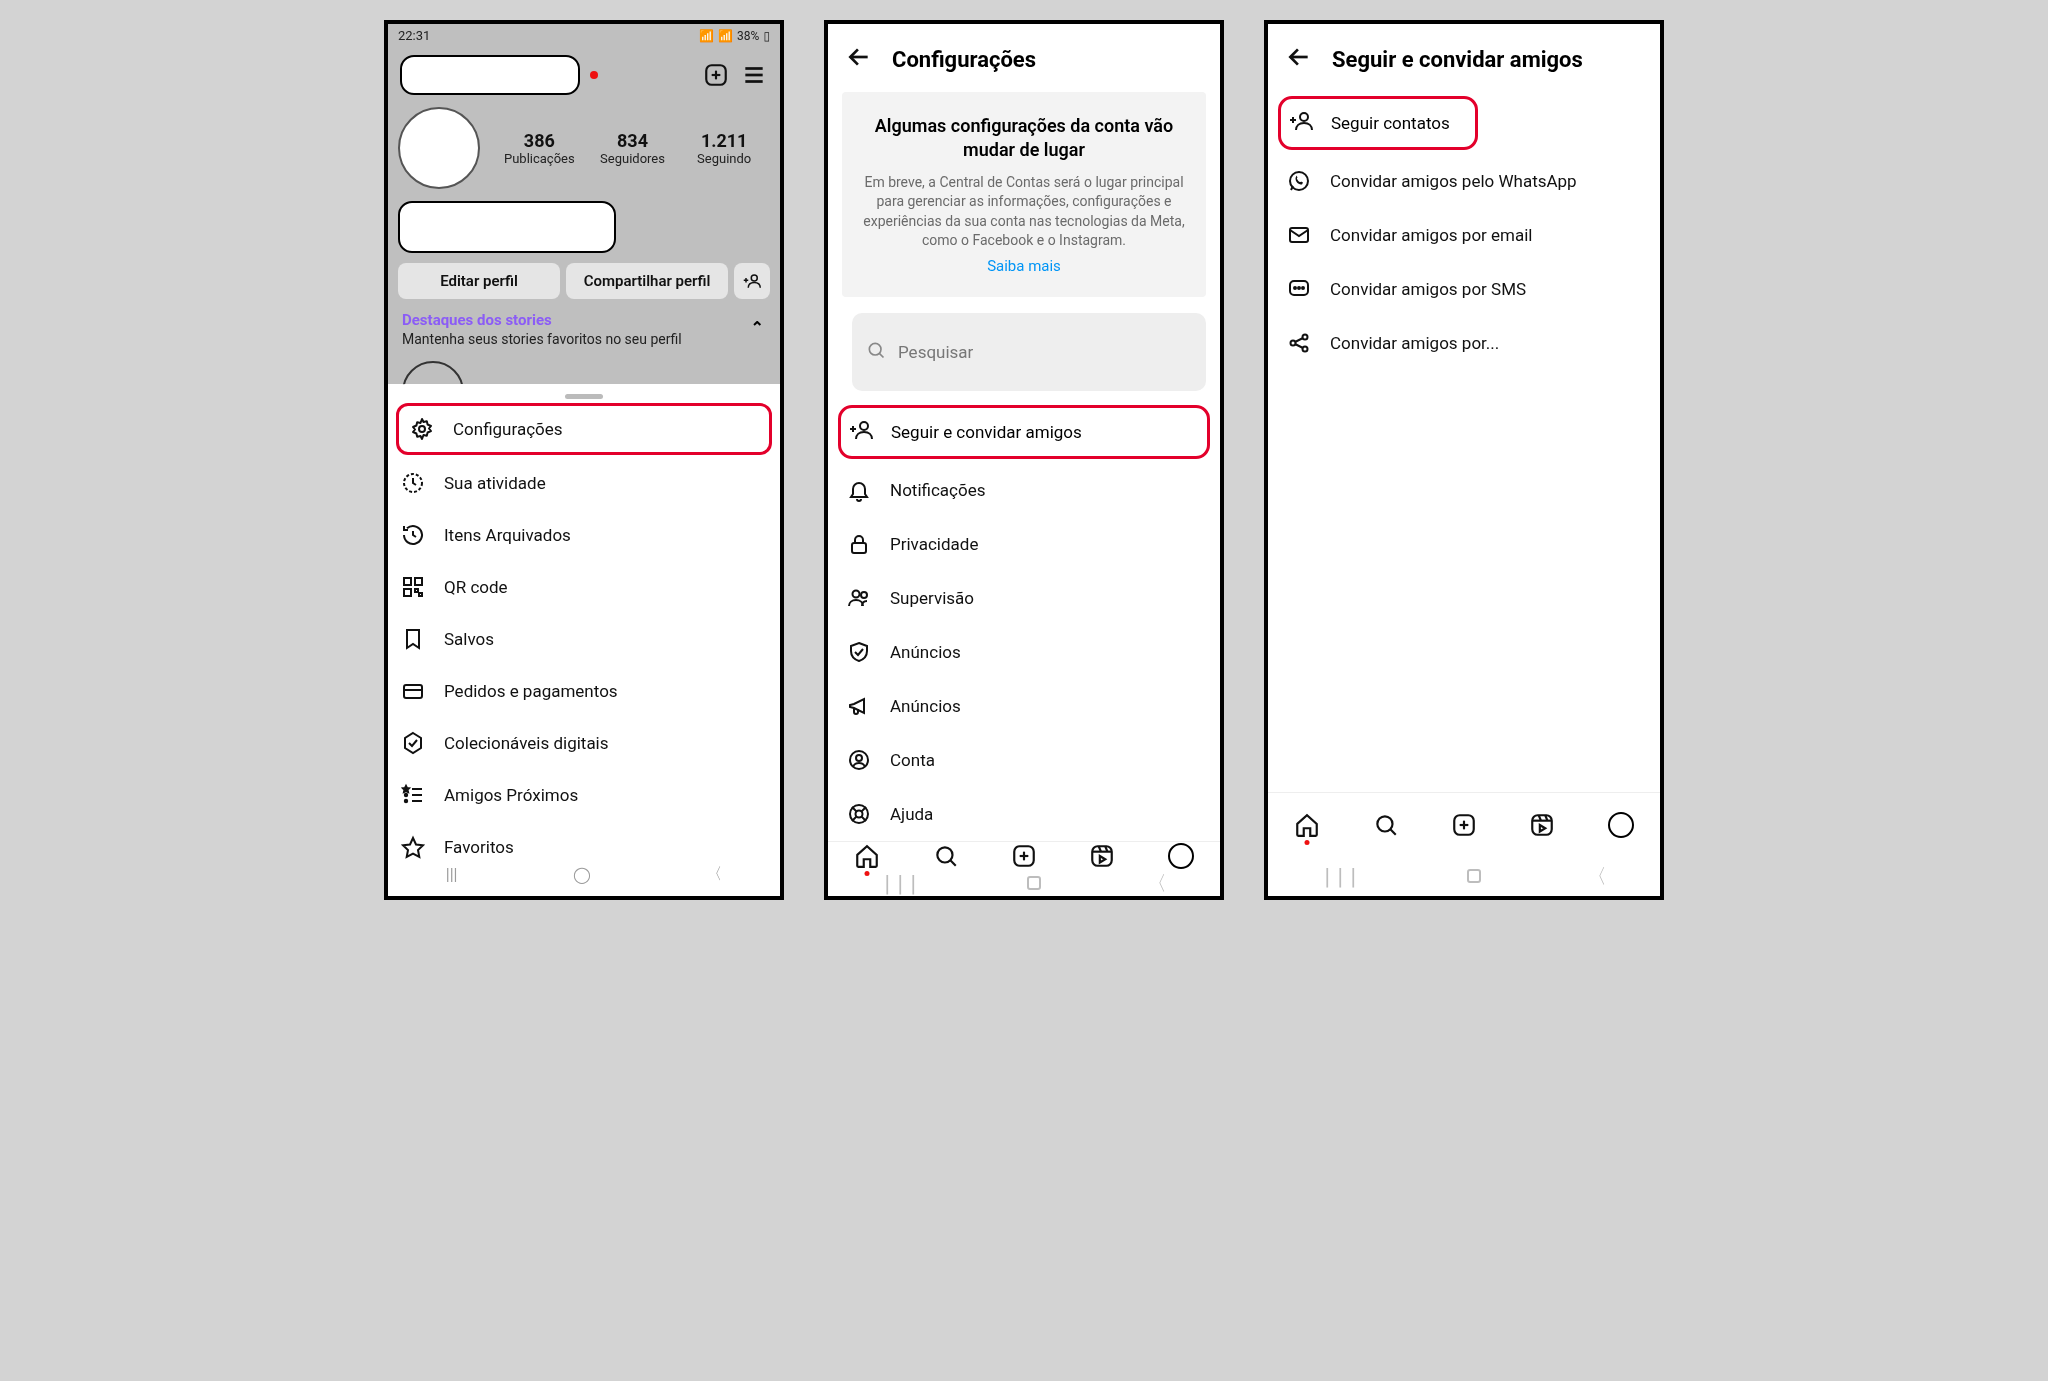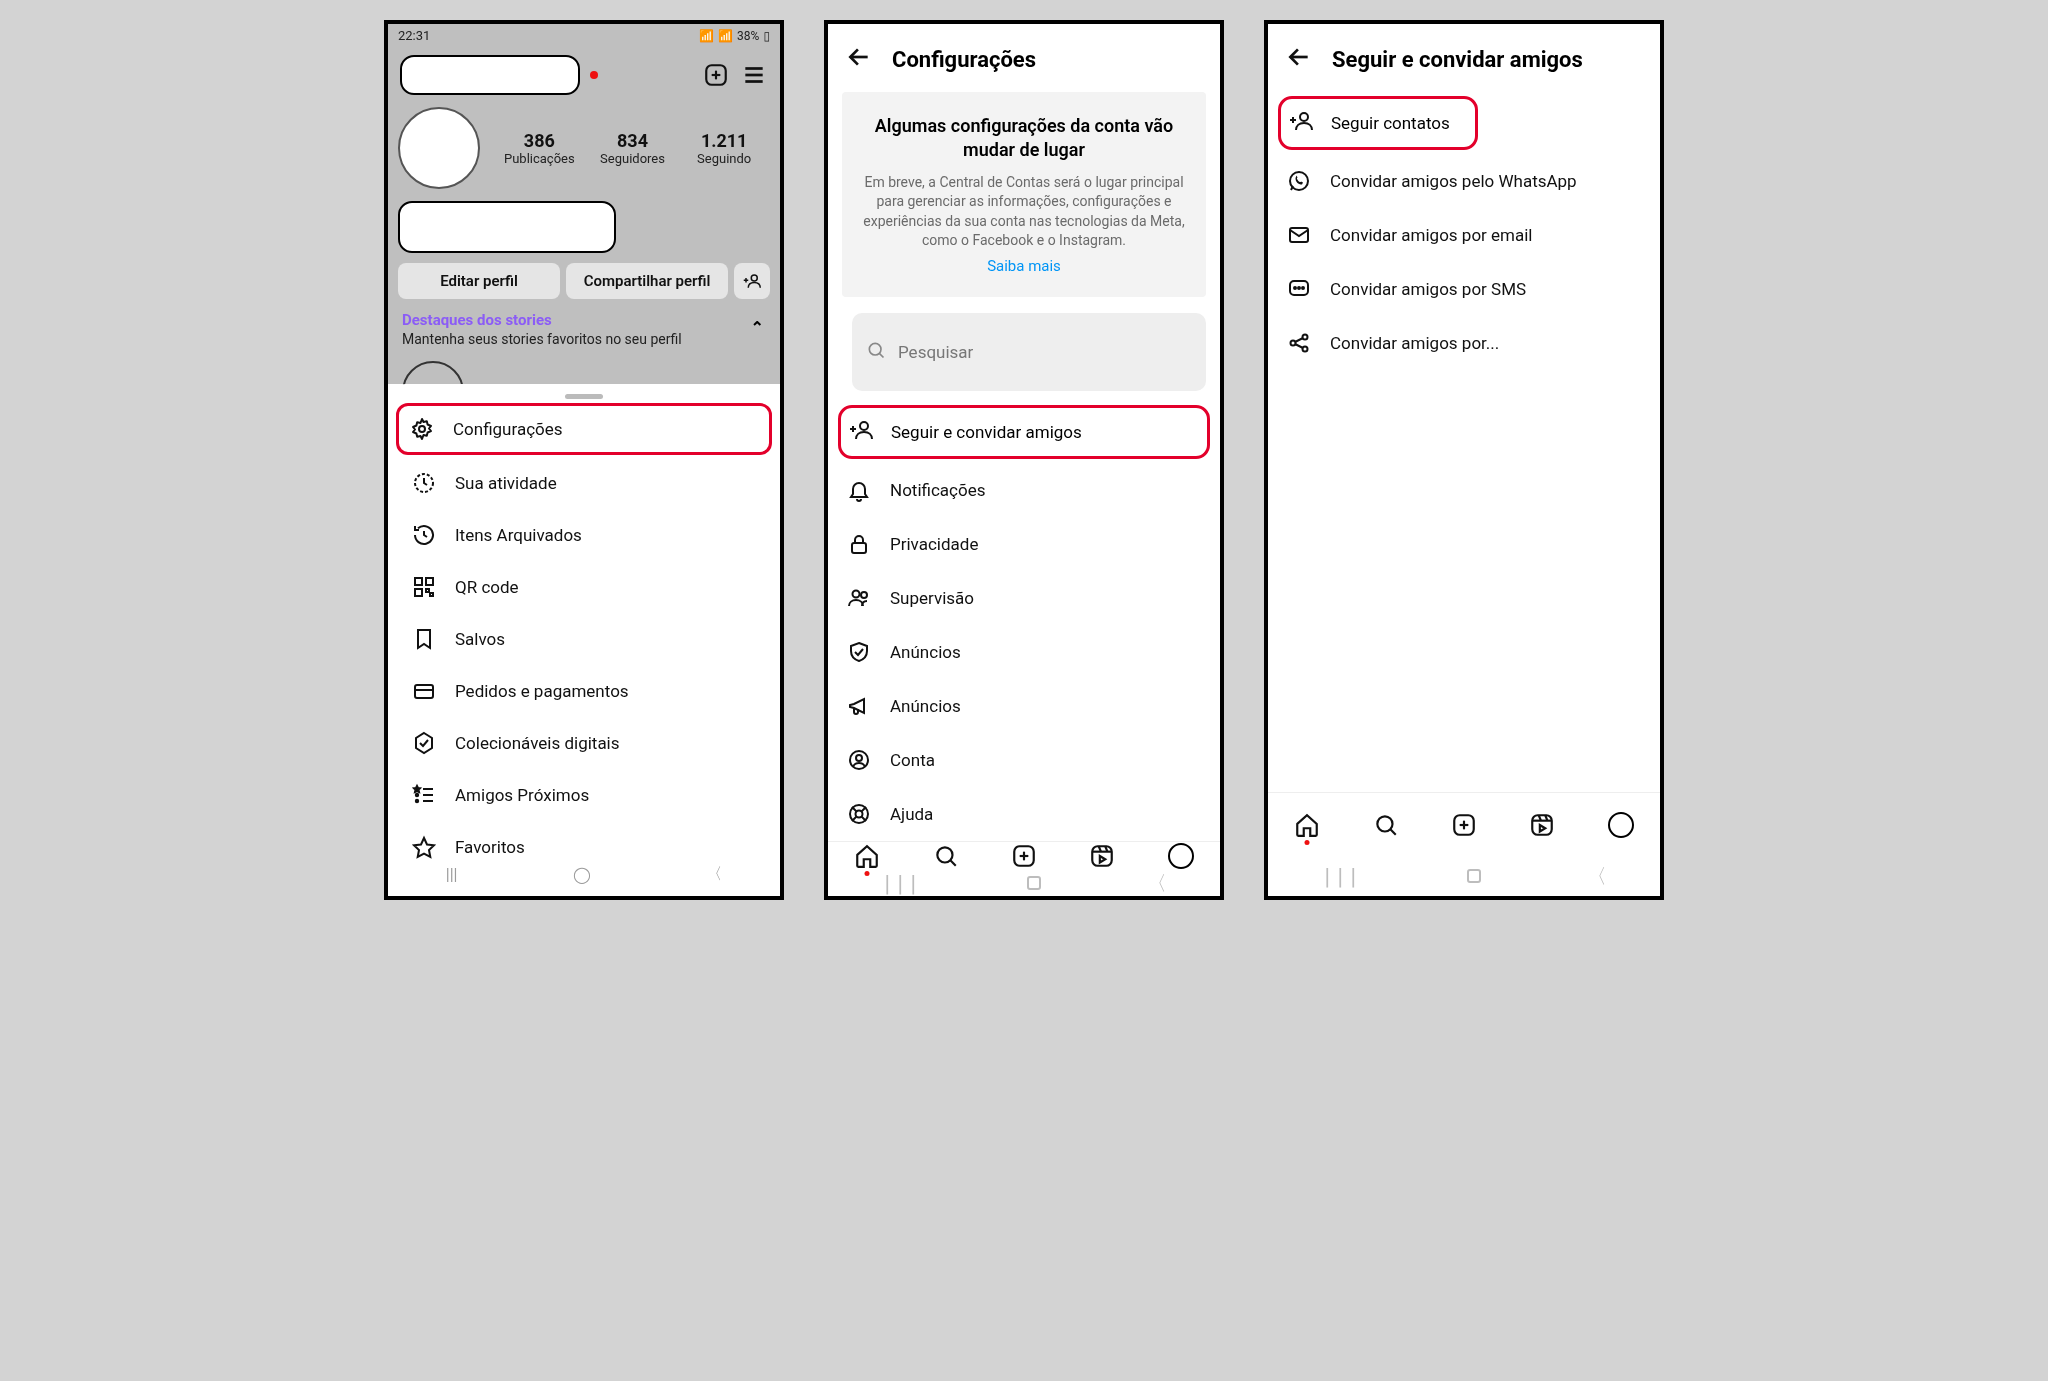--- a/index.html
+++ b/index.html
@@ -70,21 +70,21 @@
   }
   .sheet {
     position:absolute; bottom:0; left:0; right:0; top:360px;
     background:#fff;
     border-top-left-radius:18px; border-top-right-radius:18px;
   }
   .sheet .handle {
     width:38px; height:5px; background:#bbb; border-radius:3px; margin:10px auto 4px auto;
   }
   .sheet-item {
-    display:flex; align-items:center; gap:18px; padding:13px 23px; font-size:17px; color:#111;
+    display:flex; align-items:center; gap:18px; padding:13px 12px; font-size:17px; color:#111;
   }
   .sheet-item .ic { width:26px; height:26px; display:flex; align-items:center; justify-content:center;}
   .sheet-item .ic svg { width:24px; height:24px; }
   .highlight-red {
     border:3px solid #e3002b; border-radius:12px; margin:2px 8px; padding:10px 10px;
   }
   .navbar-fade {
     position:absolute; bottom:0; left:0; right:0; height:44px;
     display:flex; justify-content:space-around; align-items:center;
     color:#9b9b9b;

